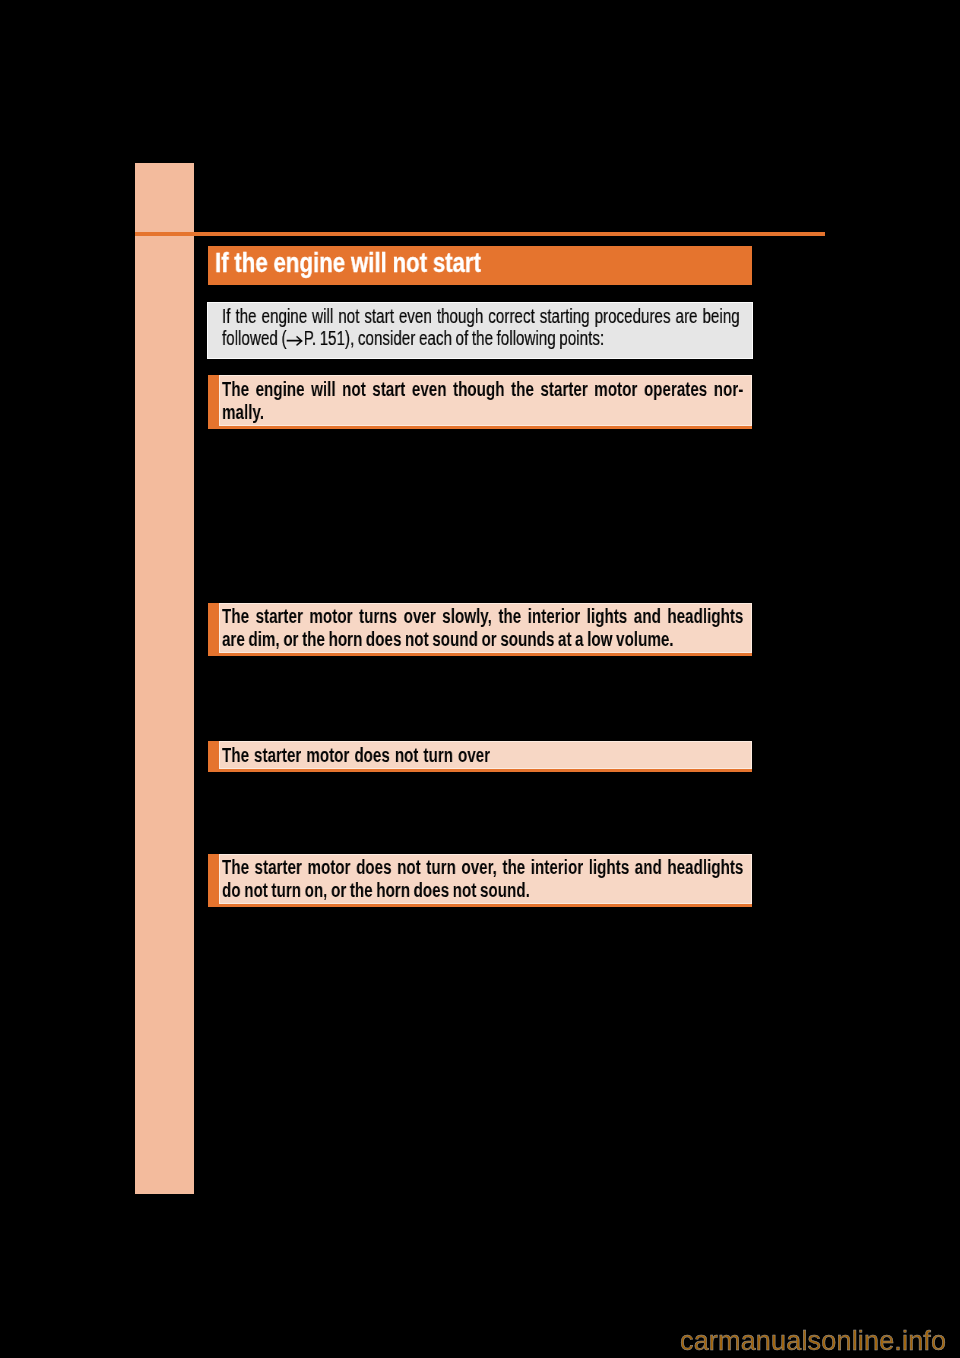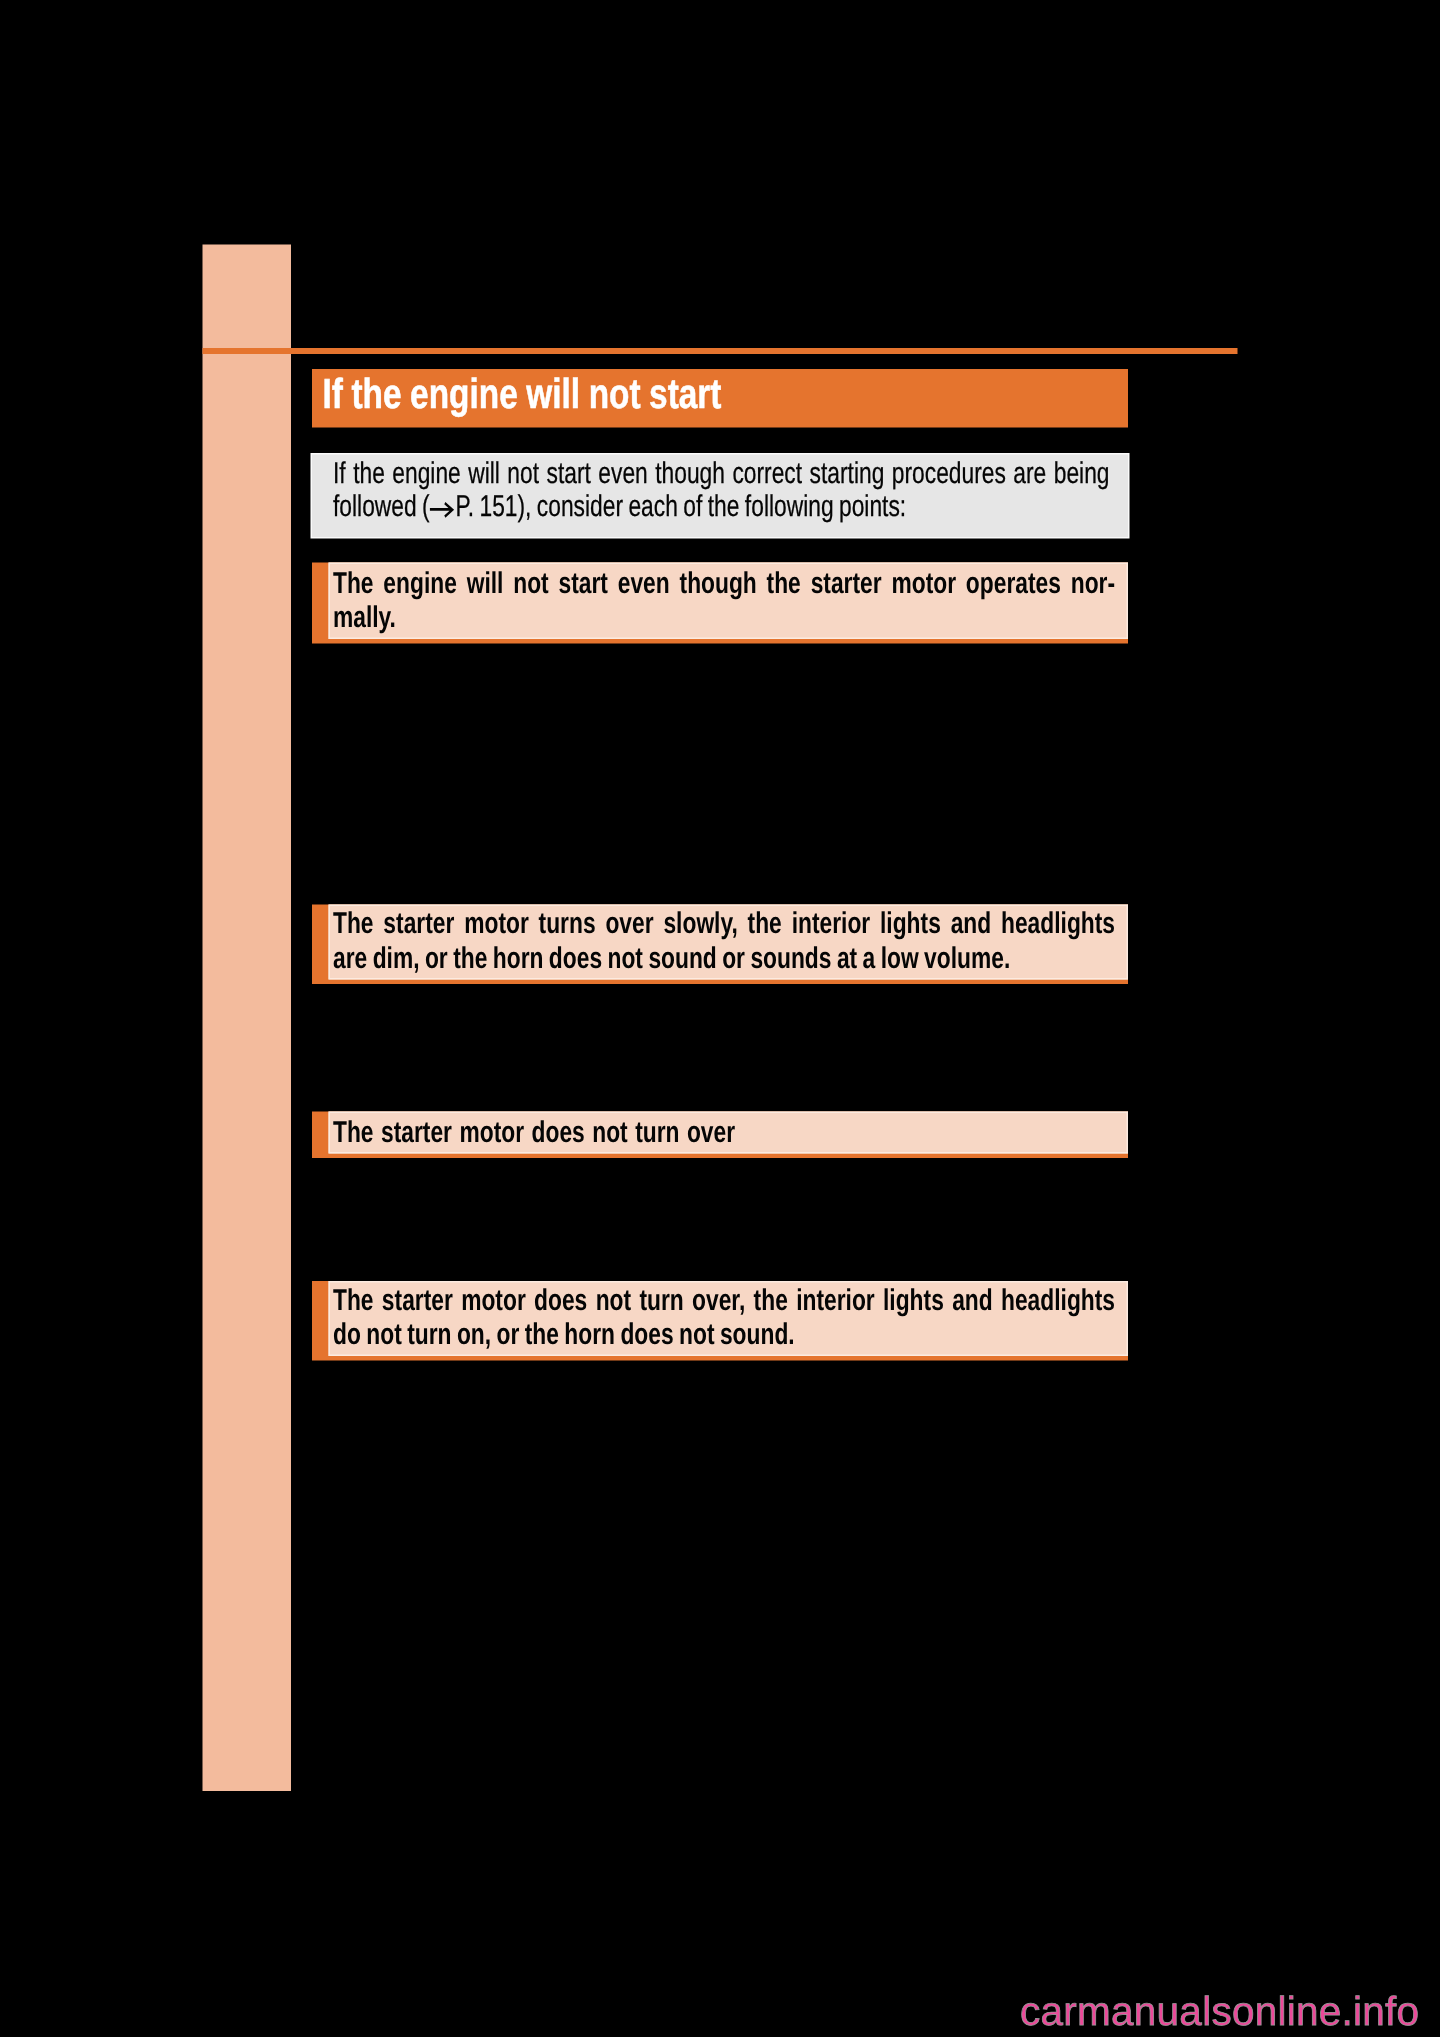--- a/index.html
+++ b/index.html
@@ -24,21 +24,21 @@
 
   .txt{position:absolute;font-size:20px;color:#050505;width:686px;word-spacing:-0.8px;
      transform:scaleX(0.76);transform-origin:left top;will-change:transform;}
   .txt .ln{display:block;text-align:left;white-space:nowrap;}
   .txt .ln.j{text-align:justify;text-align-last:justify;white-space:normal;}
   .arw{display:inline-block;width:22.6px;height:10px;position:relative;top:0.6px;}
   .arw svg{display:block;overflow:visible;}
   .txt:not(.hd){-webkit-text-stroke:0.18px #050505;}
   .txt.hd{font-weight:bold;}
 
-  .wm{position:absolute;left:680px;top:1325.5px;color:#ec4899;font-size:27px;line-height:30px;letter-spacing:0.17px;-webkit-text-stroke:0.5px #9a9a9a;white-space:nowrap;will-change:transform;}
+  .wm{position:absolute;left:680px;top:1325.5px;color:#a16207;font-size:27px;line-height:30px;letter-spacing:0.17px;-webkit-text-stroke:0.5px #9a9a9a;white-space:nowrap;will-change:transform;}
 </style>
 </head>
 <body>
 
 <div class="page">
   <div class="side-tab"></div>
   <div class="rule"></div>
 
   <div class="title-bar">
     <div class="t">If the engine will not start</div>

